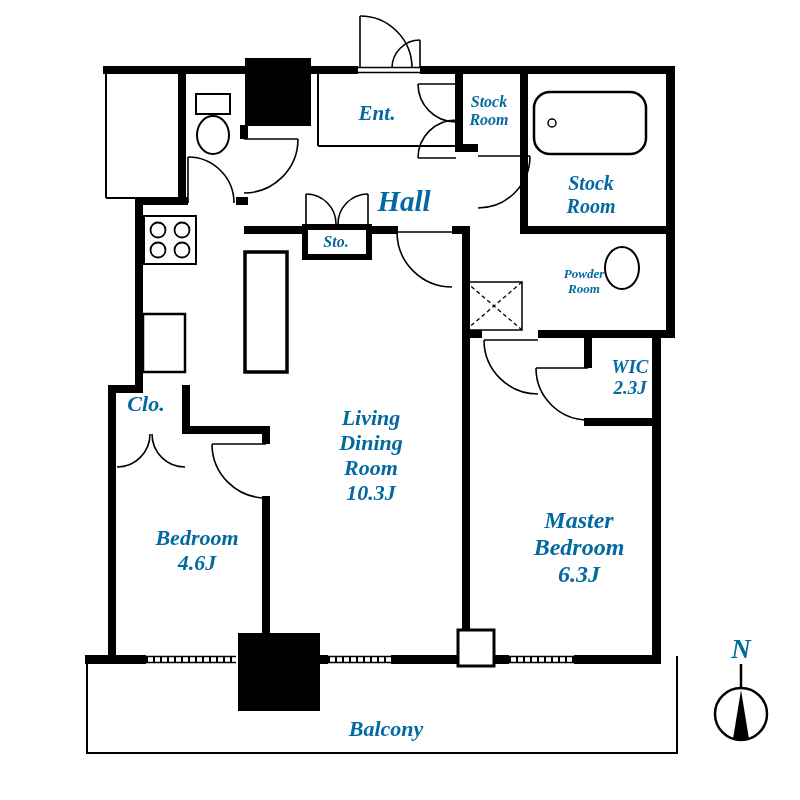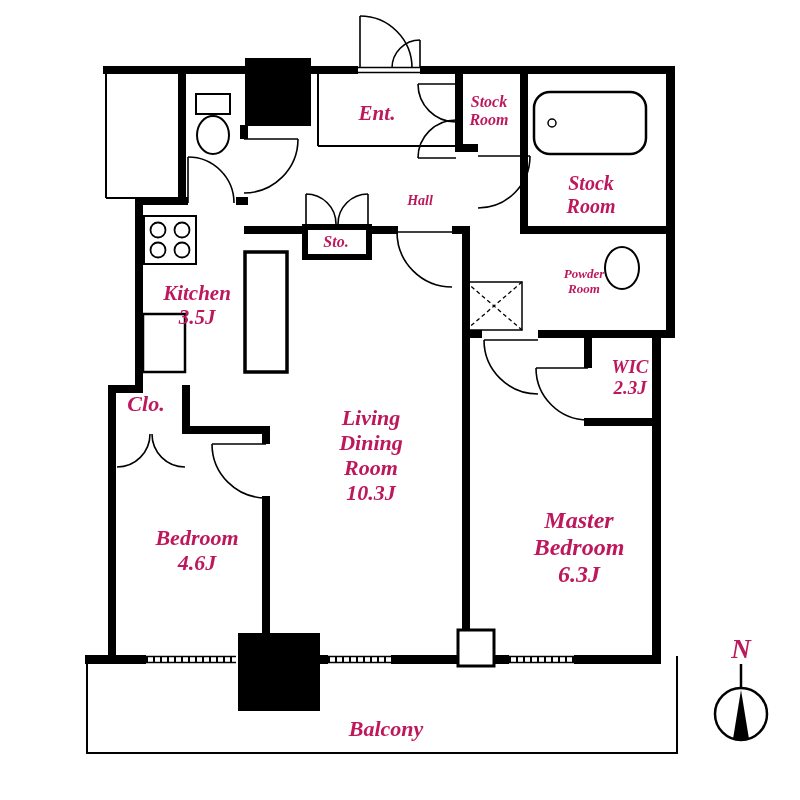--- a/index.html
+++ b/index.html
@@ -1,21 +1,21 @@
 <!DOCTYPE html>
 <html><head>
 <meta charset="utf-8">
 <style>
   html,body{margin:0;padding:0;background:#ffffff;}
   .stage{position:relative;width:800px;height:800px;background:#ffffff;overflow:hidden;
          font-family:"Liberation Serif","DejaVu Serif",serif;}
   .plan-svg{position:absolute;left:0;top:0;}
   .label{position:absolute;transform:translate(-50%,-50%);
          font-family:"Liberation Serif","DejaVu Serif",serif;
-         font-style:italic;font-weight:600;color:#be185d;
+         font-style:italic;font-weight:600;color:#0369a1;
          text-align:center;white-space:pre-line;line-height:1.13;}
   .north{font-weight:700;}
 </style>
 </head>
 <body>
 
 <div class="stage">
 
   <svg class="plan-svg" width="800" height="800" viewBox="0 0 800 800">
 
@@ -158,26 +158,24 @@
       <circle cx="741" cy="714" r="26" stroke="#000" stroke-width="2.5" fill="#ffffff"></circle>
       <polygon points="741,690 733,739 749,739" fill="#000000"></polygon>
     </g>
   </svg>
 
   <div class="label" style="left:377px;top:114px;font-size:21px">Ent.</div>
   <div class="label" style="left:489px;top:111px;font-size:16px">Stock
 Room</div>
   <div class="label" style="left:591px;top:195px;font-size:20px">Stock
 Room</div>
-  <div class="label" style="left:420px;top:201px;font-size:14px">Hall</div>
+  <div class="label" style="left:404px;top:201px;font-size:29px">Hall</div>
   <div class="label" style="left:336px;top:242px;font-size:16px">Sto.</div>
   <div class="label" style="left:584px;top:282px;font-size:13px">Powder
 Room</div>
-  <div class="label" style="left:197px;top:306px;font-size:21px">Kitchen
-3.5J</div>
   <div class="label" style="left:630px;top:377px;font-size:19px">WIC
 2.3J</div>
   <div class="label" style="left:146px;top:404px;font-size:22px">Clo.</div>
   <div class="label" style="left:371px;top:456px;font-size:22px">Living
 Dining
 Room
 10.3J</div>
   <div class="label" style="left:197px;top:551px;font-size:22px">Bedroom
 4.6J</div>
   <div class="label" style="left:579px;top:548px;font-size:24px">Master

